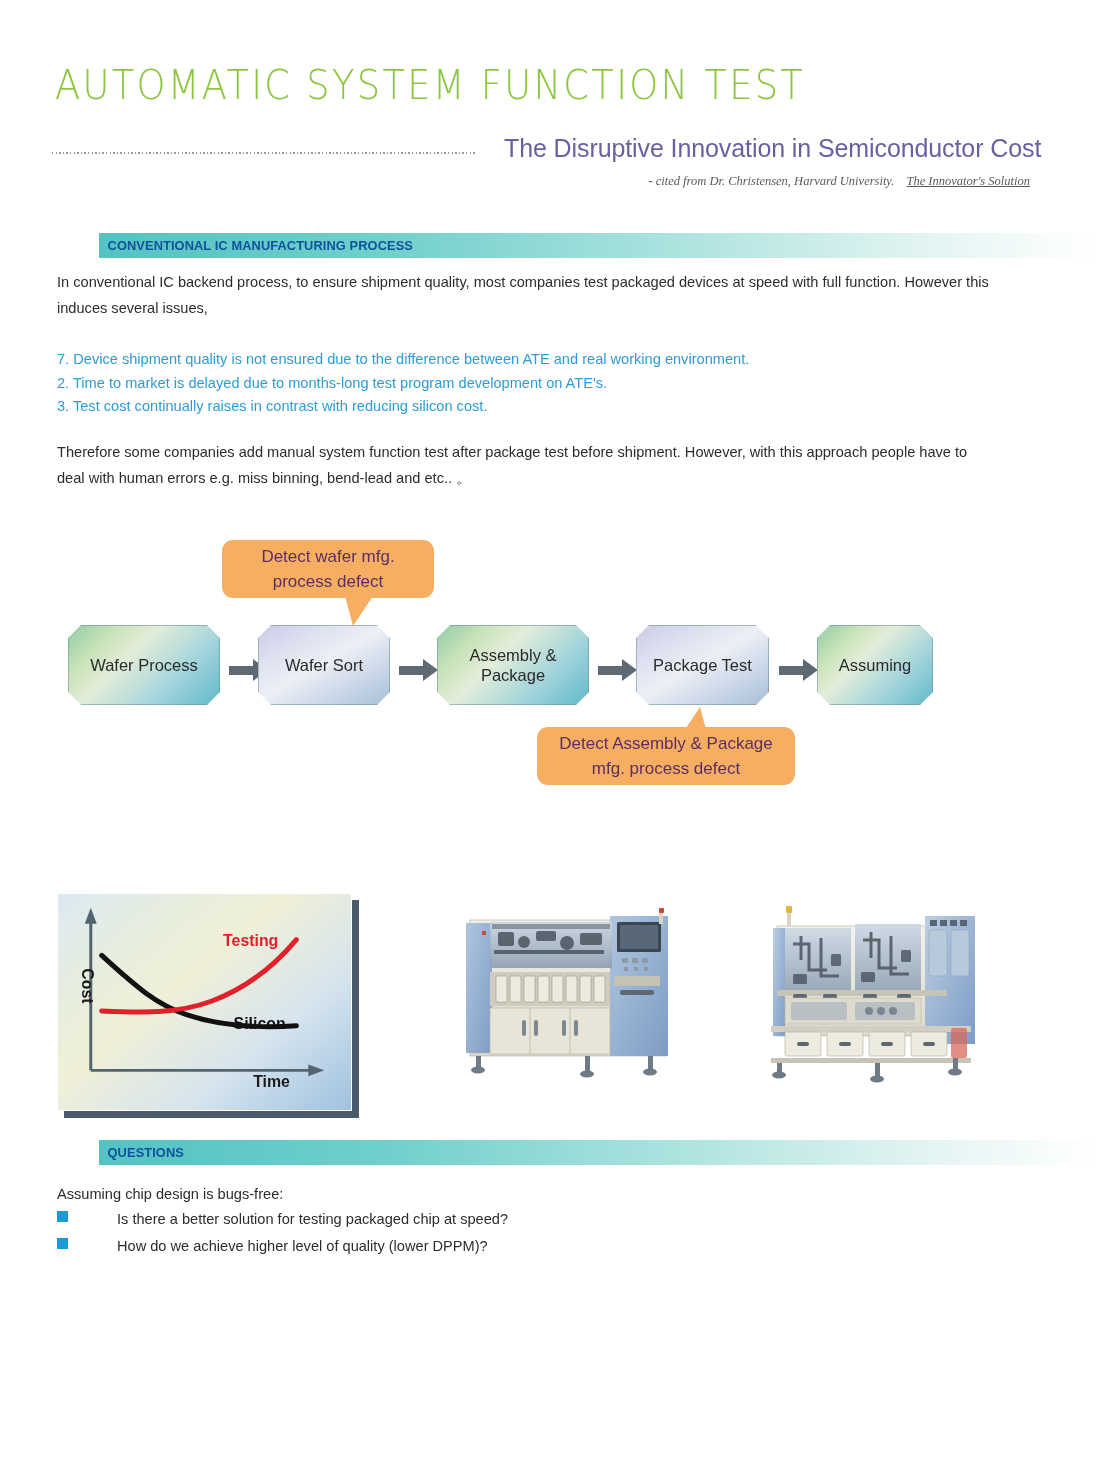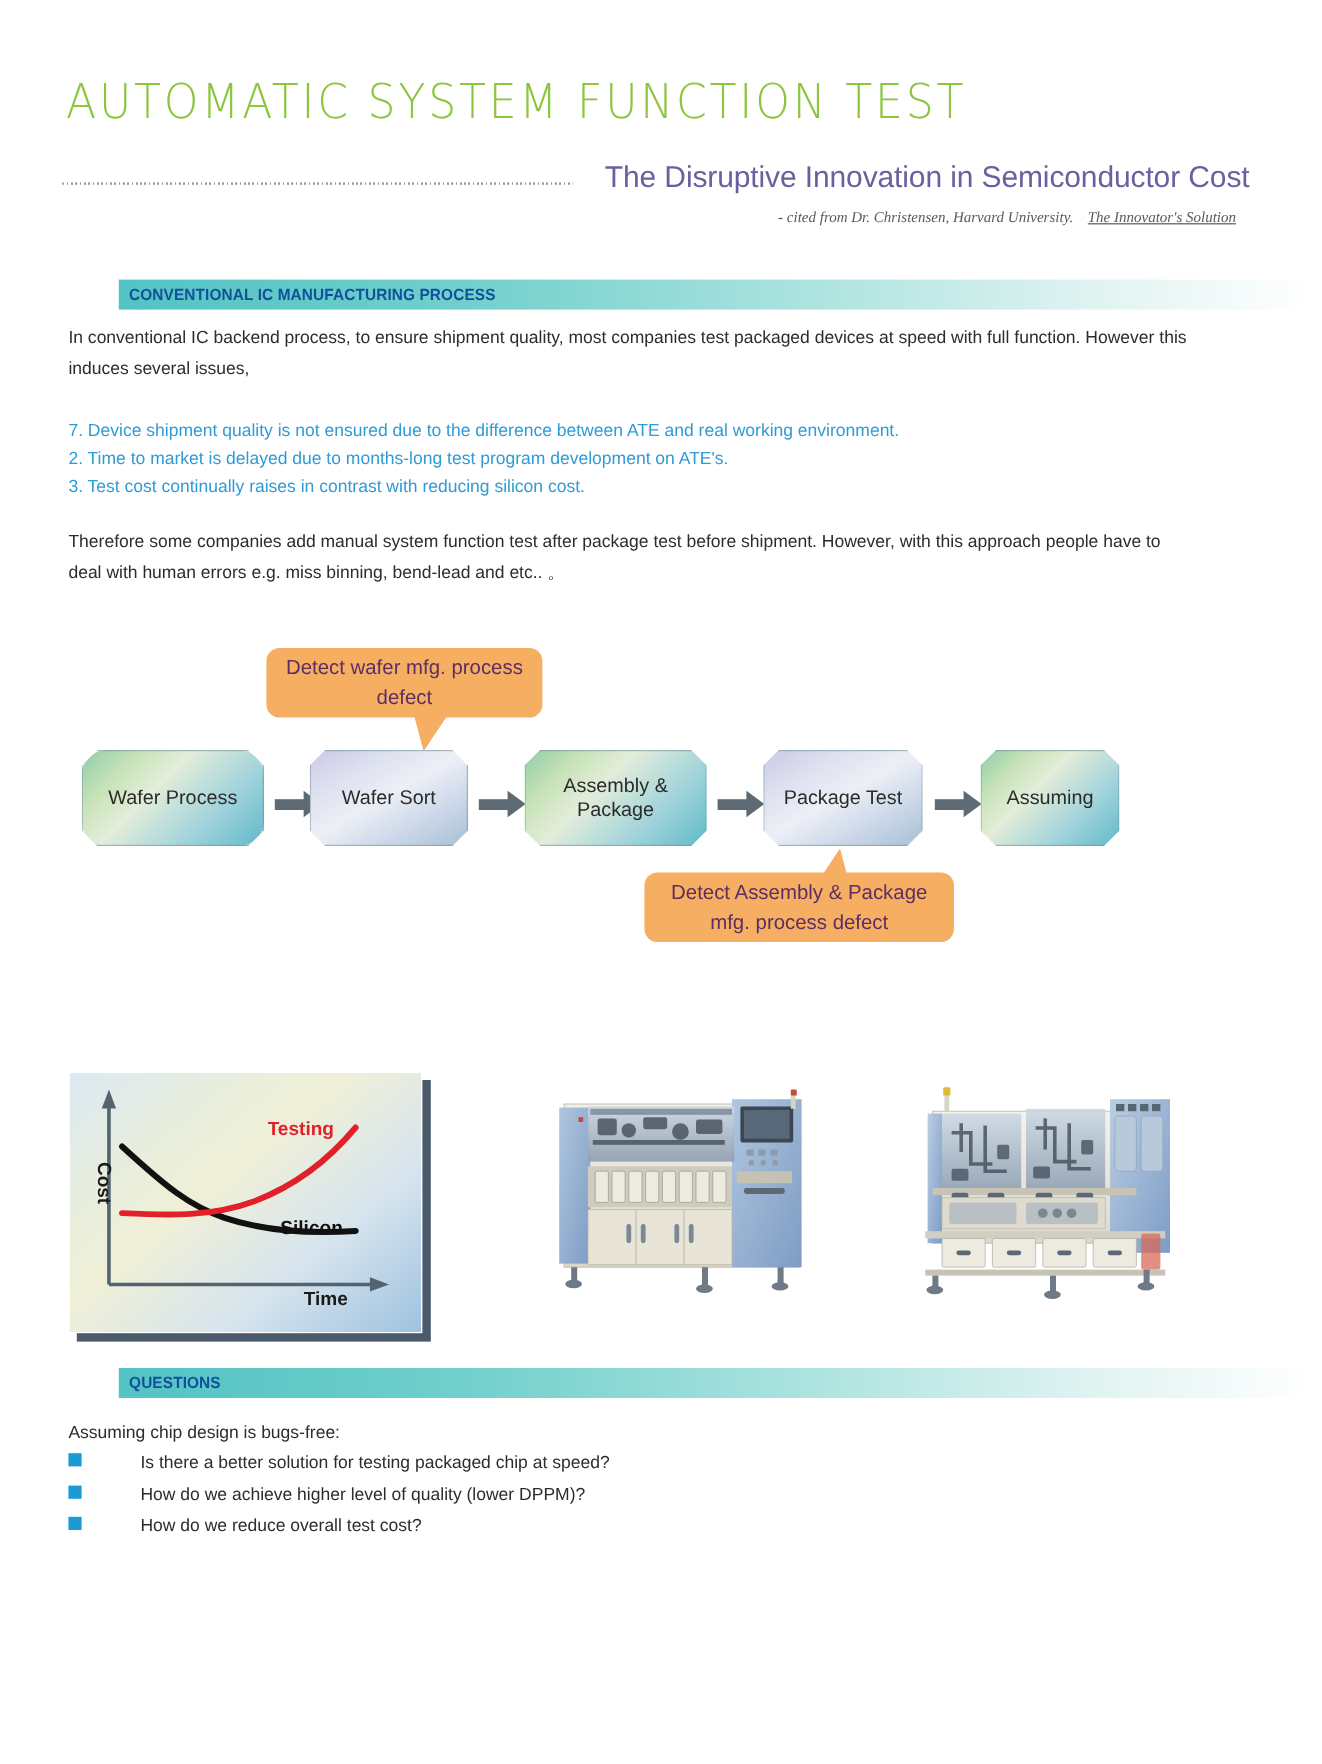--- a/index.html
+++ b/index.html
@@ -253,26 +253,26 @@
 <ul class="issue-list">
   <li class="issue-item">7. Device shipment quality is not ensured due to the difference between ATE and real working environment.</li>
   <li class="issue-item">2. Time to market is delayed due to months-long test program development on ATE's.</li>
   <li class="issue-item">3. Test cost continually raises in contrast with reducing silicon cost.</li>
 </ul>
 
 <div class="body-para" id="para-therefore">Therefore some companies add manual system function test after package test before shipment. However, with this approach people have to deal with human errors e.g. miss binning, bend-lead and etc.. 。</div>
 
 <div class="flow-area">
 
-  <div class="callout" style="left:222px; top:15px; width:230px; height:58px;align-items:center;">
+  <div class="callout" style="left:222px; top:15px; width:212px; height:58px;align-items:center;">
     <span>Detect wafer mfg. process defect</span>
   </div>
   <div class="callout-tail" style="left:345px; top:71px; border-left:8px solid transparent; border-right:20px solid transparent; border-top:30px solid #F5AE62;"></div>
 
-  <div class="octagon oct-green" style="left:68px; top:100px; width:152px;border-radius:21px;">
+  <div class="octagon oct-green" style="left:68px; top:100px; width:152px;">
     <span>Wafer Process</span>
     <span class="oct-inner-border"></span>
   </div>
 
   <div class="arrow" style="left:229px;">
     <span class="shaft"></span>
     <span class="head"></span>
   </div>
 
   <div class="octagon oct-blue" style="left:258px; top:100px; width:132px;">
@@ -505,17 +505,13 @@
 
 <ul class="q-list">
   <li class="q-item">
     <span class="q-bullet"></span>
     <span>Is there a better solution for testing packaged chip at speed?</span>
   </li>
   <li class="q-item">
     <span class="q-bullet"></span>
     <span>How do we achieve higher level of quality (lower DPPM)?</span>
   </li>
-  <li class="q-item">
-    <span class="q-bullet"></span>
-    <span>How do we reduce overall test cost?</span>
-  </li>
 </ul>
 
 </body></html>

